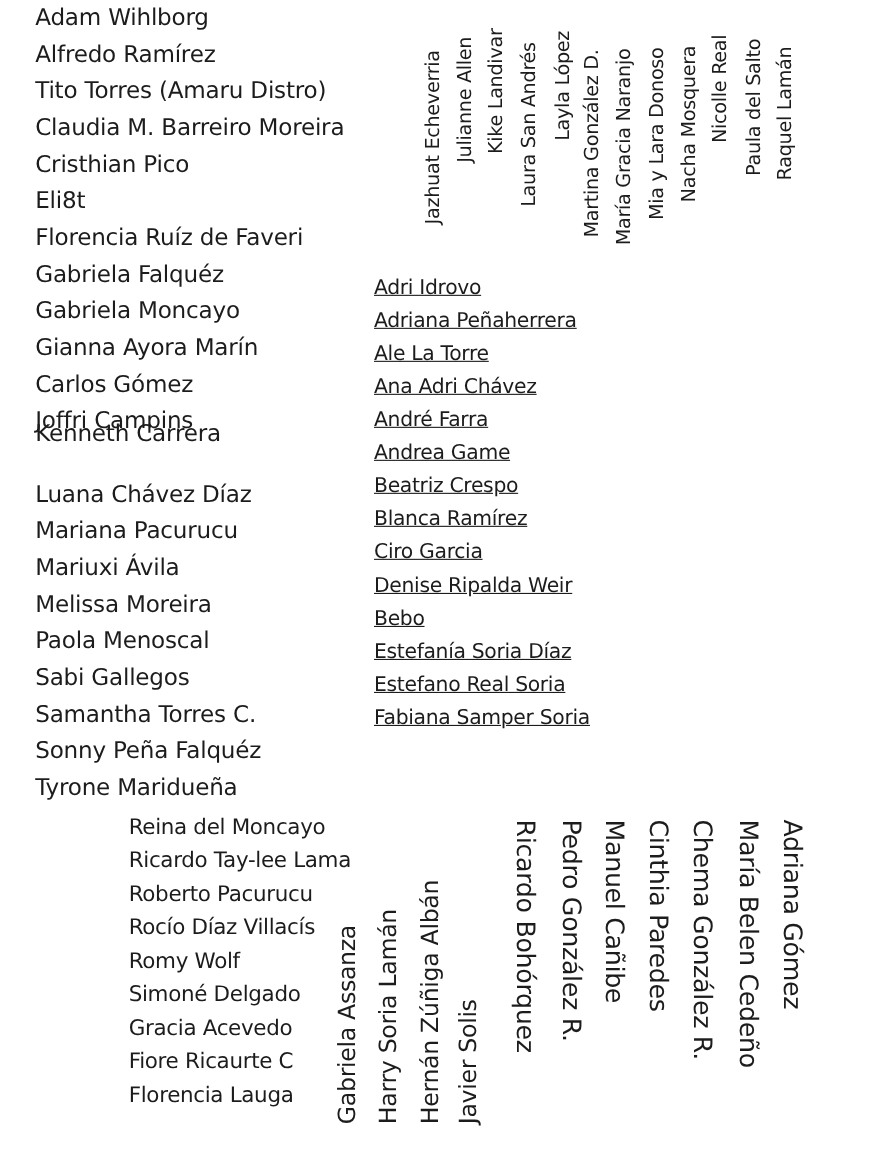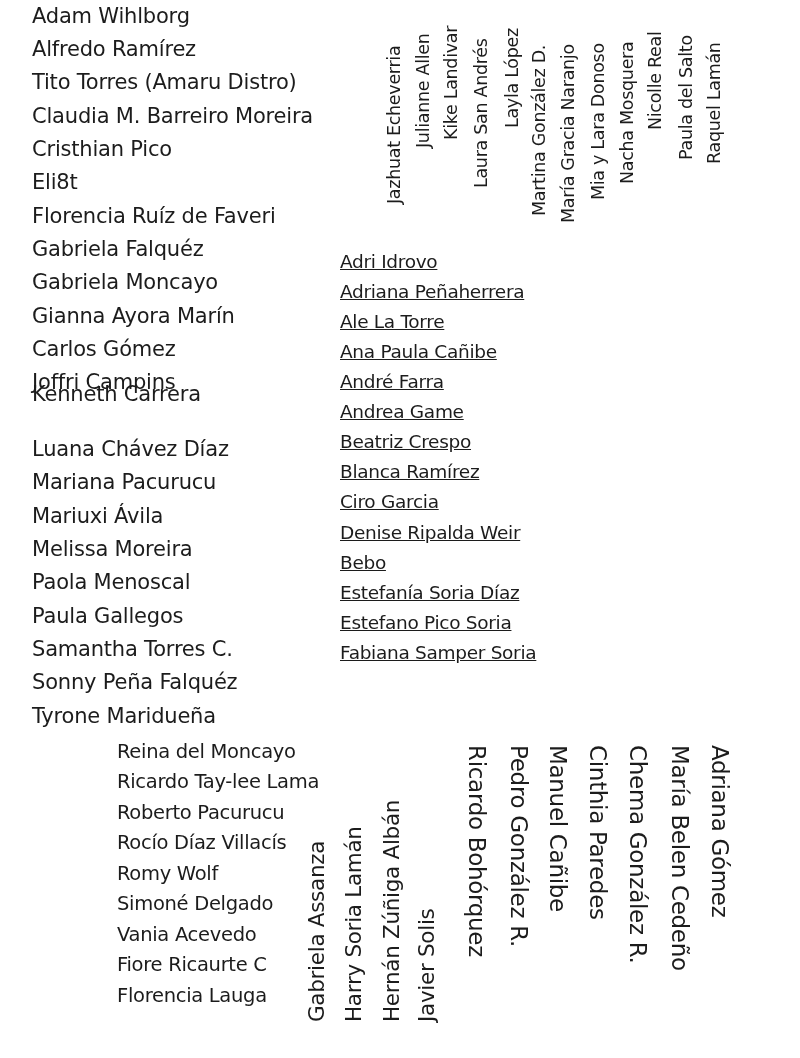--- a/index.html
+++ b/index.html
@@ -29,21 +29,21 @@
   <div class="line" style="left:32px;top:272px">Gabriela Moncayo</div>
   <div class="line" style="left:32px;top:306px">Gianna Ayora Marín</div>
   <div class="line" style="left:32px;top:339px">Carlos Gómez</div>
   <div class="line" style="left:32px;top:372px">Joffri Campins</div>
   <div class="line" style="left:32px;top:384px">Kenneth Carrera</div>
   <div class="line" style="left:32px;top:439px">Luana Chávez Díaz</div>
   <div class="line" style="left:32px;top:472px">Mariana Pacurucu</div>
   <div class="line" style="left:32px;top:506px">Mariuxi Ávila</div>
   <div class="line" style="left:32px;top:539px">Melissa Moreira</div>
   <div class="line" style="left:32px;top:572px">Paola Menoscal</div>
-  <div class="line" style="left:32px;top:606px">Paula Gallegos</div>
+  <div class="line" style="left:32px;top:606px">Sabi Gallegos</div>
   <div class="line" style="left:32px;top:639px">Samantha Torres C.</div>
   <div class="line" style="left:32px;top:672px">Sonny Peña Falquéz</div>
   <div class="line" style="left:32px;top:706px">Tyrone Maridueña</div>
 </div>
 
 <div class="block vtop">
   <div class="line" style="left:386px;top:204px">Jazhuat Echeverria</div>
   <div class="line" style="left:415px;top:148px">Julianne Allen</div>
   <div class="line" style="left:443px;top:140px">Kike Landivar</div>
   <div class="line" style="left:473px;top:188px">Laura San Andrés</div>
@@ -54,30 +54,30 @@
   <div class="line" style="left:619px;top:184px">Nacha Mosquera</div>
   <div class="line" style="left:647px;top:130px">Nicolle Real</div>
   <div class="line" style="left:678px;top:160px">Paula del Salto</div>
   <div class="line" style="left:706px;top:164px">Raquel Lamán</div>
 </div>
 
 <div class="block mid-col">
   <div class="line" style="left:340px;top:253px">Adri Idrovo</div>
   <div class="line" style="left:340px;top:283px">Adriana Peñaherrera</div>
   <div class="line" style="left:340px;top:313px">Ale La Torre</div>
-  <div class="line" style="left:340px;top:343px">Ana Paula Cañibe</div>
+  <div class="line" style="left:340px;top:343px">Ana Adri Chávez</div>
   <div class="line" style="left:340px;top:373px">André Farra</div>
   <div class="line" style="left:340px;top:403px">Andrea Game</div>
   <div class="line" style="left:340px;top:433px">Beatriz Crespo</div>
   <div class="line" style="left:340px;top:463px">Blanca Ramírez</div>
   <div class="line" style="left:340px;top:493px">Ciro Garcia</div>
   <div class="line" style="left:340px;top:524px">Denise Ripalda Weir</div>
   <div class="line" style="left:340px;top:554px">Bebo</div>
   <div class="line" style="left:340px;top:584px">Estefanía Soria Díaz</div>
-  <div class="line" style="left:340px;top:614px">Estefano Pico Soria</div>
+  <div class="line" style="left:340px;top:614px">Estefano Real Soria</div>
   <div class="line" style="left:340px;top:644px">Fabiana Samper Soria</div>
 </div>
 
 <div class="block right-col">
   
   
   
   
   
   
@@ -95,21 +95,21 @@
   
 </div>
 
 <div class="block bottom-left">
   <div class="line" style="left:117px;top:742px">Reina del Moncayo</div>
   <div class="line" style="left:117px;top:772px">Ricardo Tay-lee Lama</div>
   <div class="line" style="left:117px;top:803px">Roberto Pacurucu</div>
   <div class="line" style="left:117px;top:833px">Rocío Díaz Villacís</div>
   <div class="line" style="left:117px;top:864px">Romy Wolf</div>
   <div class="line" style="left:117px;top:894px">Simoné Delgado</div>
-  <div class="line" style="left:117px;top:925px">Vania Acevedo</div>
+  <div class="line" style="left:117px;top:925px">Gracia Acevedo</div>
   <div class="line" style="left:117px;top:955px">Fiore Ricaurte C</div>
   <div class="line" style="left:117px;top:986px">Florencia Lauga</div>
 </div>
 
 <div class="block vup">
   <div class="line" style="left:306px;top:1022px">Gabriela Assanza</div>
   <div class="line" style="left:343px;top:1022px">Harry Soria Lamán</div>
   <div class="line" style="left:381px;top:1022px">Hernán Zúñiga Albán</div>
   <div class="line" style="left:416px;top:1022px">Javier Solis</div>
 </div>

